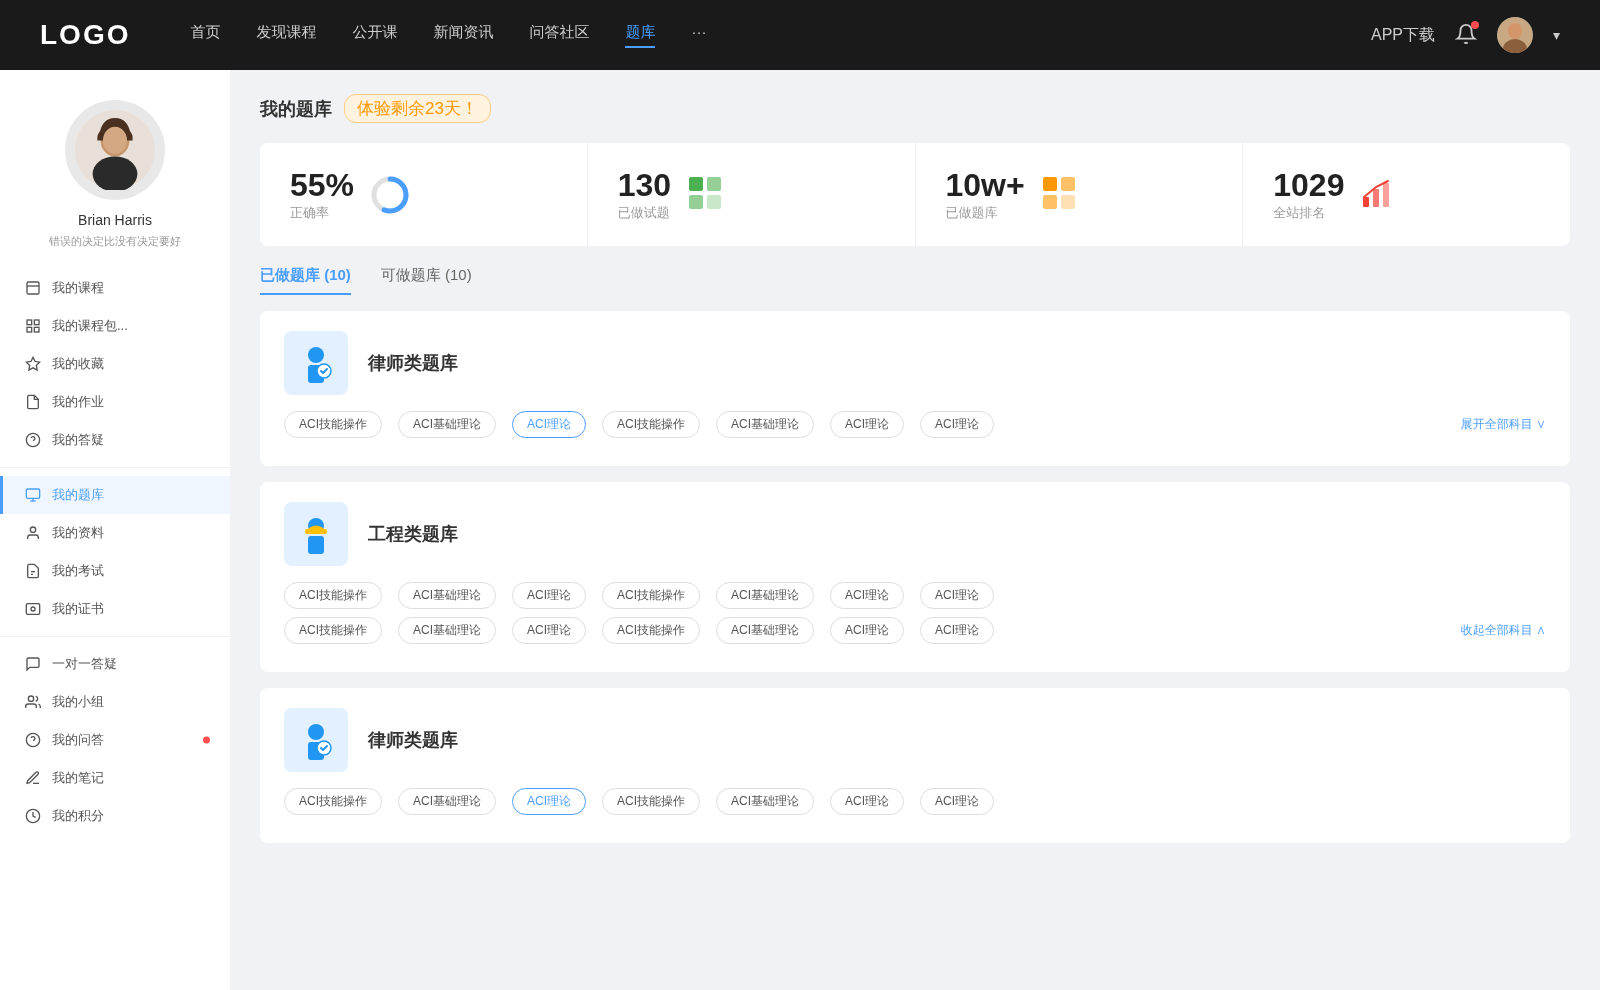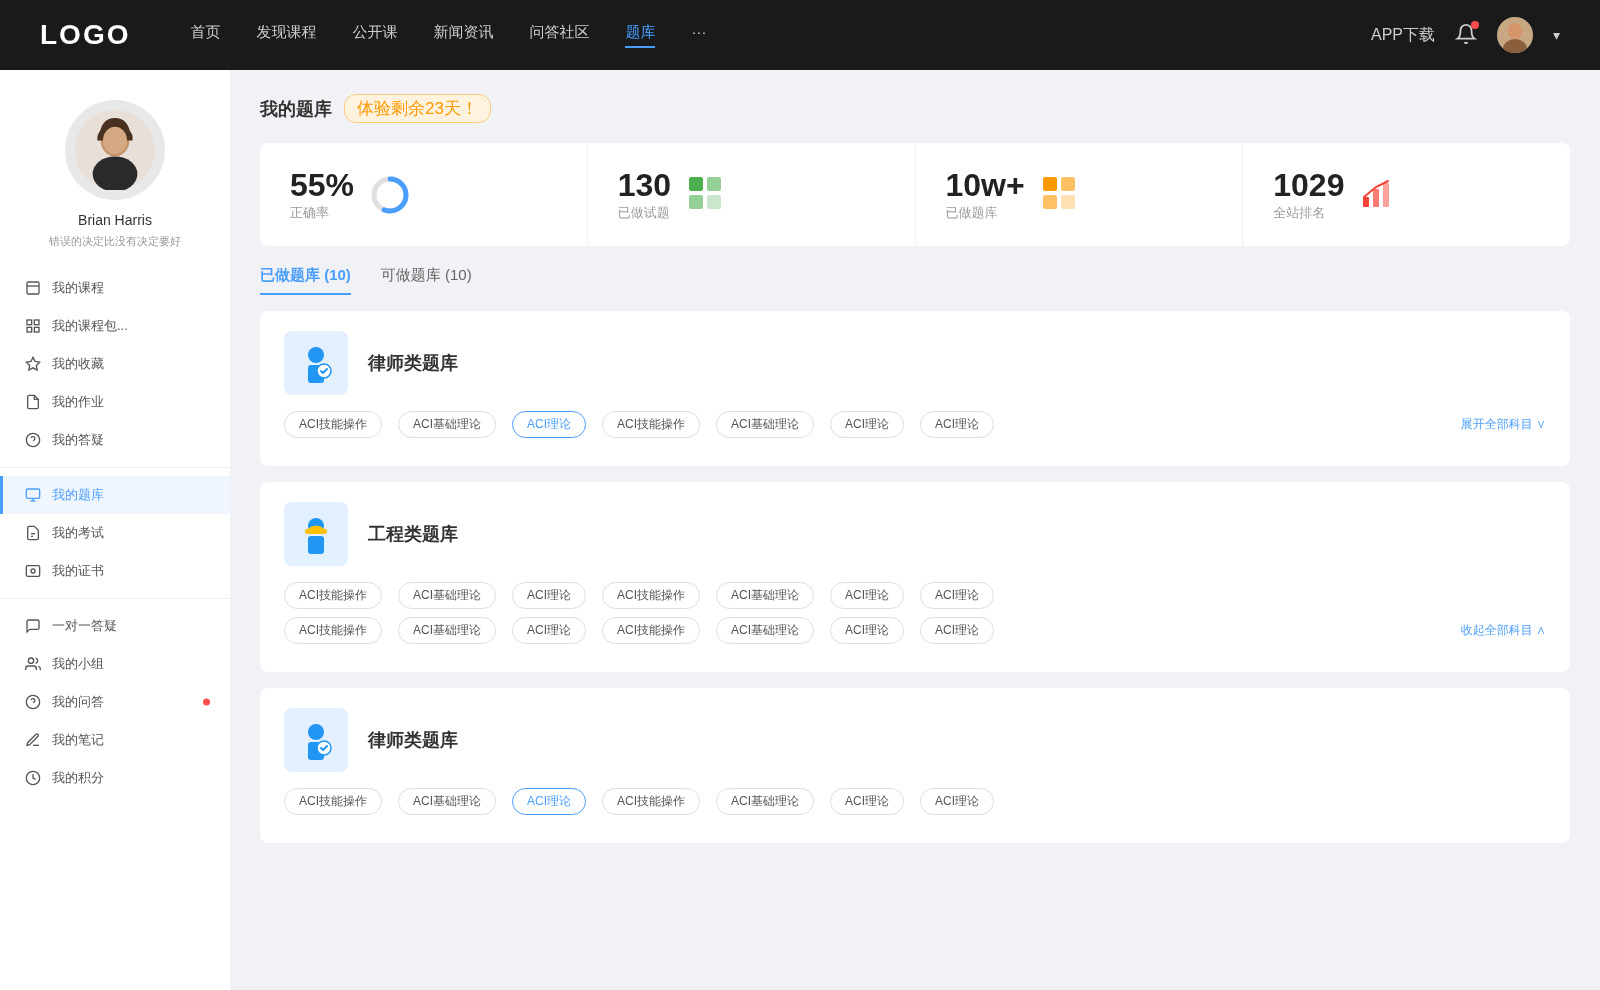--- a/index.html
+++ b/index.html
@@ -315,20 +315,29 @@
               <rect x="2" y="3" width="20" height="14" rx="2"></rect>
               <line x1="8" y1="21" x2="16" y2="21"></line>
               <line x1="12" y1="17" x2="12" y2="21"></line>
             </svg>
         </span>
         <span style="color:#4a9eff">我的题库</span>
       </div>
       <div class="sidebar-menu-item">
         <span class="sidebar-icon">
           <svg width="16" height="16" viewBox="0 0 24 24" fill="none" stroke="currentColor" stroke-width="2">
+              <path d="M20 21v-2a4 4 0 0 0-4-4H8a4 4 0 0 0-4 4v2"></path>
+              <circle cx="12" cy="7" r="4"></circle>
+            </svg>
+        </span>
+        <span>我的资料</span>
+      </div>
+      <div class="sidebar-menu-item">
+        <span class="sidebar-icon">
+          <svg width="16" height="16" viewBox="0 0 24 24" fill="none" stroke="currentColor" stroke-width="2">
               <path d="M14 2H6a2 2 0 0 0-2 2v16a2 2 0 0 0 2 2h12a2 2 0 0 0 2-2V8z"></path>
               <line x1="9" y1="13" x2="15" y2="13"></line>
               <line x1="9" y1="17" x2="12" y2="17"></line>
             </svg>
         </span>
         <span>我的考试</span>
       </div>
       <div class="sidebar-menu-item">
         <span class="sidebar-icon">
           <svg width="16" height="16" viewBox="0 0 24 24" fill="none" stroke="currentColor" stroke-width="2">

